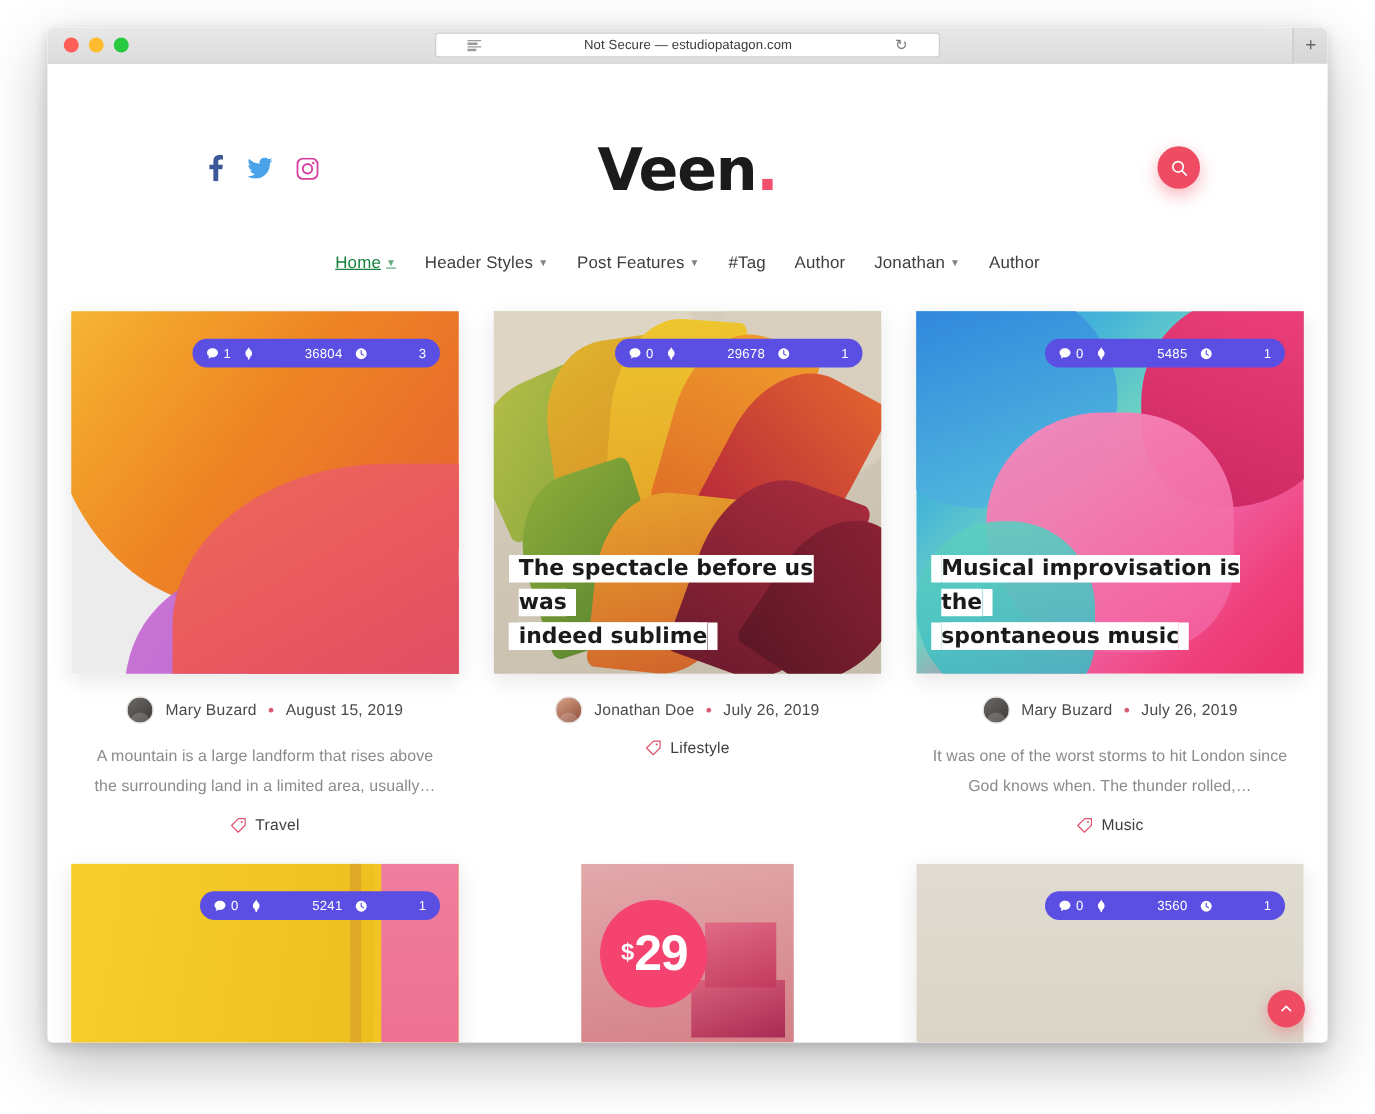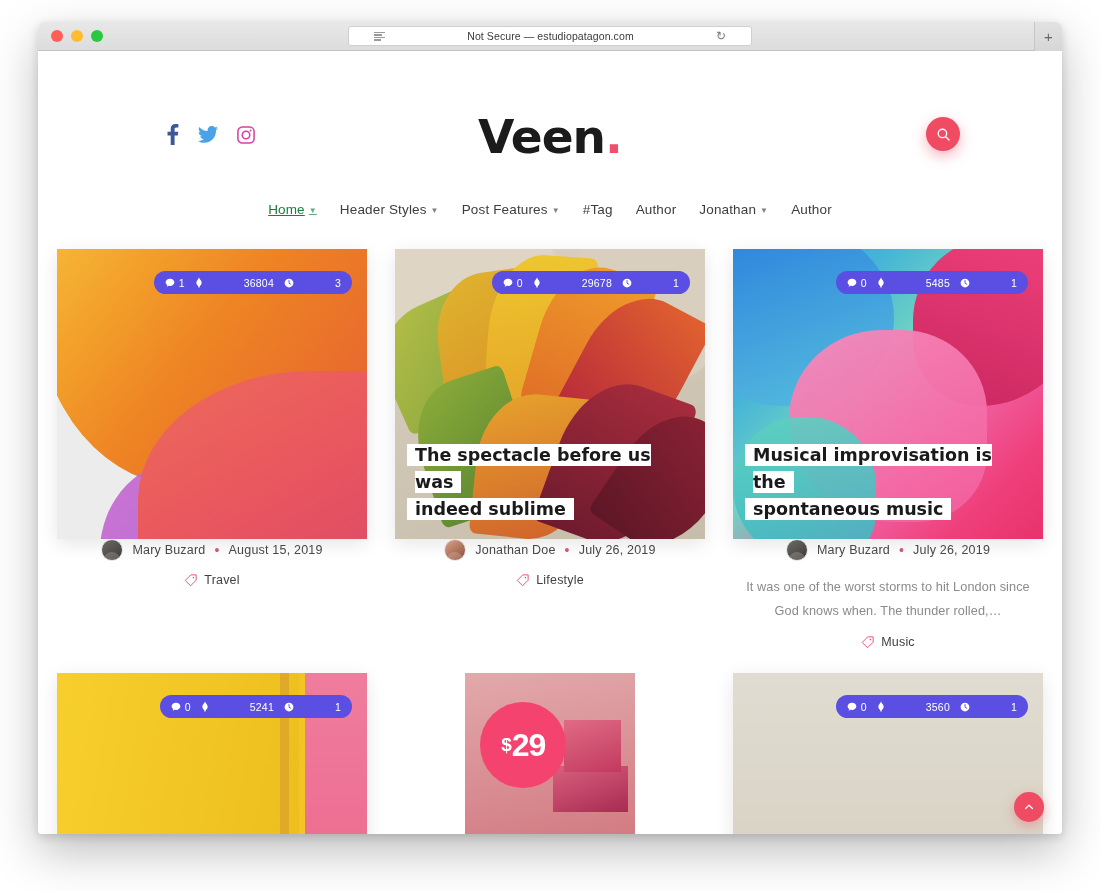--- a/index.html
+++ b/index.html
@@ -251,21 +251,21 @@
   .art-sale .box-top { position:absolute; right:8%; top:16%; width:34%; height:18%; background:linear-gradient(160deg,#e06b86,#c23a5e); }
   .art-sale .box-mid { position:absolute; right:4%; top:32%; width:44%; height:16%; background:linear-gradient(160deg,#d9607d,#a82b52); }
   .art-sale .price-badge {
     position:absolute; left:9%; top:10%;
     width:86px; height:86px; border-radius:50%;
     background:#f4436f;
     display:flex; align-items:center; justify-content:center;
     color:#fff; font-weight:bold;
   }
   .art-sale .price-badge .cur { font-size:19px; vertical-align:super; }
-  .art-sale .price-badge .amt { font-size:32px; letter-spacing:-1px; }
+  .art-sale .price-badge .amt { font-size:40px; letter-spacing:-1px; }
 
   
   .art-hang { background: linear-gradient(180deg,#e0dcd1 0%,#d9d4c6 55%,#cfc9b8 100%); }
 
   
   .stats-badge {
     position: absolute;
     top: 22px;
     right: 15px;
     height: 23px;
@@ -300,20 +300,21 @@
     box-shadow: 8px 0 0 #ffffff, -8px 0 0 #ffffff;
     padding: 1px 0;
   }
 
   
   .card-meta {
     display: flex;
     align-items: center;
     justify-content: center;
     gap: 9px;
+    margin-top: 18px;
     font-size: 12.5px;
     color: #4a4a4a;
     letter-spacing: 0.2px;
   }
   .avatar {
     width: 22px; height: 22px; border-radius: 50%;
     flex: 0 0 auto;
     background: linear-gradient(145deg,#6e6a66,#3b3836);
     border: 1px solid #e4e4e4;
     position: relative;
@@ -484,20 +485,21 @@
               <span>3</span>
             </span>
           </div>
         </div>
         <div class="card-meta">
           <span class="avatar"></span>
           <span>Mary Buzard</span>
           <span class="meta-sep">•</span>
           <span>August 15, 2019</span>
         </div>
+        <p class="excerpt">A mountain is a large landform that rises above the surrounding land in a limited area, usually…</p>
         <div class="tag-row">
           <svg width="13" height="13" viewBox="0 0 18 18">
             <path d="M9.4 1.2H16.8V8.6L9.1 16.3 1.7 8.9z" fill="none" stroke="#e0516e" stroke-width="1.3" stroke-linejoin="round"></path>
             <circle cx="13" cy="5" r="1.1" fill="#e0516e"></circle>
           </svg>
           <span>Travel</span>
         </div>
       </article>
 
       <article class="post-card">

